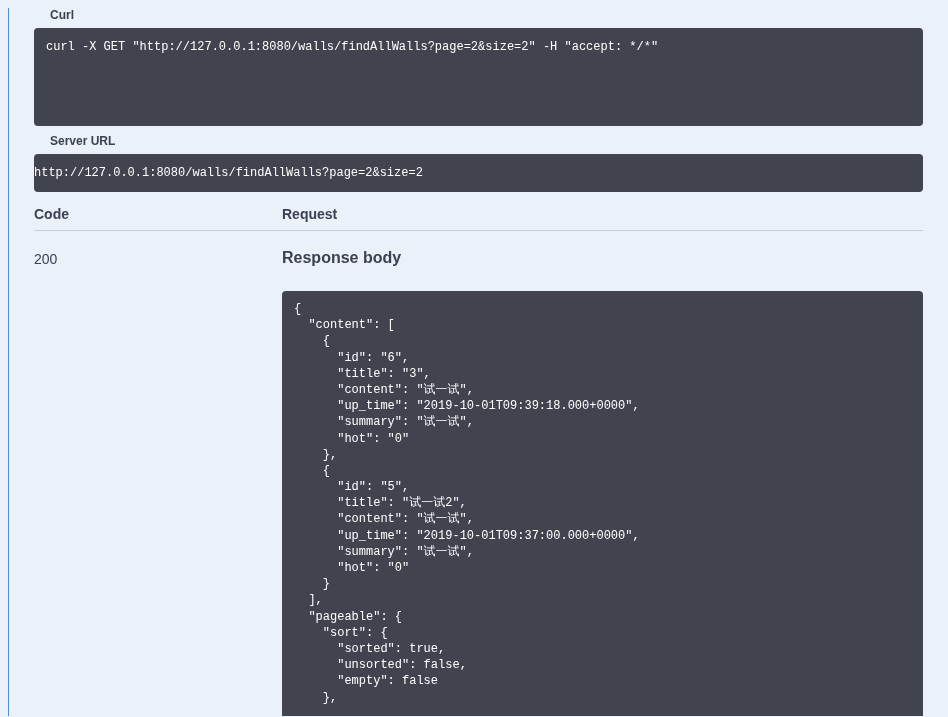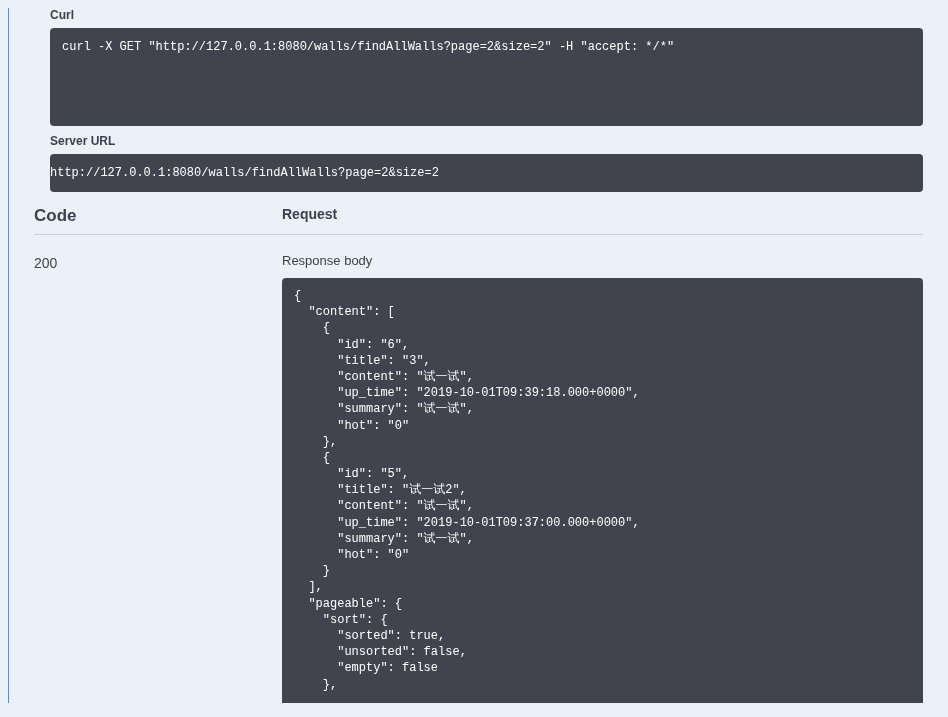--- a/index.html
+++ b/index.html
@@ -26,21 +26,20 @@
   .code-block {
     background: #41444e;
     color: #fff;
     font-family: Consolas, Monaco, "Courier New", monospace;
     font-size: 12px;
     padding: 10px 12px;
     border-radius: 4px;
     white-space: pre;
     overflow-x: auto;
     line-height: 1.5;
-    margin-left: 16px;
   }
   .curl-block {
     min-height: 98px;
   }
   .url-block {
     min-height: 34px;
     padding: 10px 0;
   }
   .server-response-label {
     font-size: 12px;
@@ -49,21 +48,21 @@
     margin: 12px 0 4px 0;
   }
   .headers-row {
     display: flex;
     margin-top: 14px;
     padding-bottom: 8px;
     border-bottom: 1px solid #c7d0d9;
   }
   .col-code {
     width: 248px;
-    font-size: 17px;
+    font-size: 14px;
     font-weight: 700;
     color: #3b4151;
   }
   .col-details {
     flex: 1;
     font-size: 14px;
     font-weight: 700;
     color: #3b4151;
   }
   .data-row {
@@ -73,24 +72,24 @@
   .code-cell {
     width: 248px;
     font-size: 14px;
     color: #3b4151;
     padding-top: 2px;
   }
   .details-cell {
     flex: 1;
   }
   .resp-body-label {
-    font-size: 13px;
-    font-weight: 400;
+    font-size: 16px;
+    font-weight: 700;
     color: #3b4151;
-    margin-bottom: 10px;
+    margin-bottom: 24px;
   }
   .resp-body {
     background: #41444e;
     color: #fff;
     font-family: Consolas, Monaco, "Courier New", monospace;
     font-size: 12px;
     padding: 10px 12px;
     border-radius: 4px 4px 0 0;
     white-space: pre;
     line-height: 1.35;

